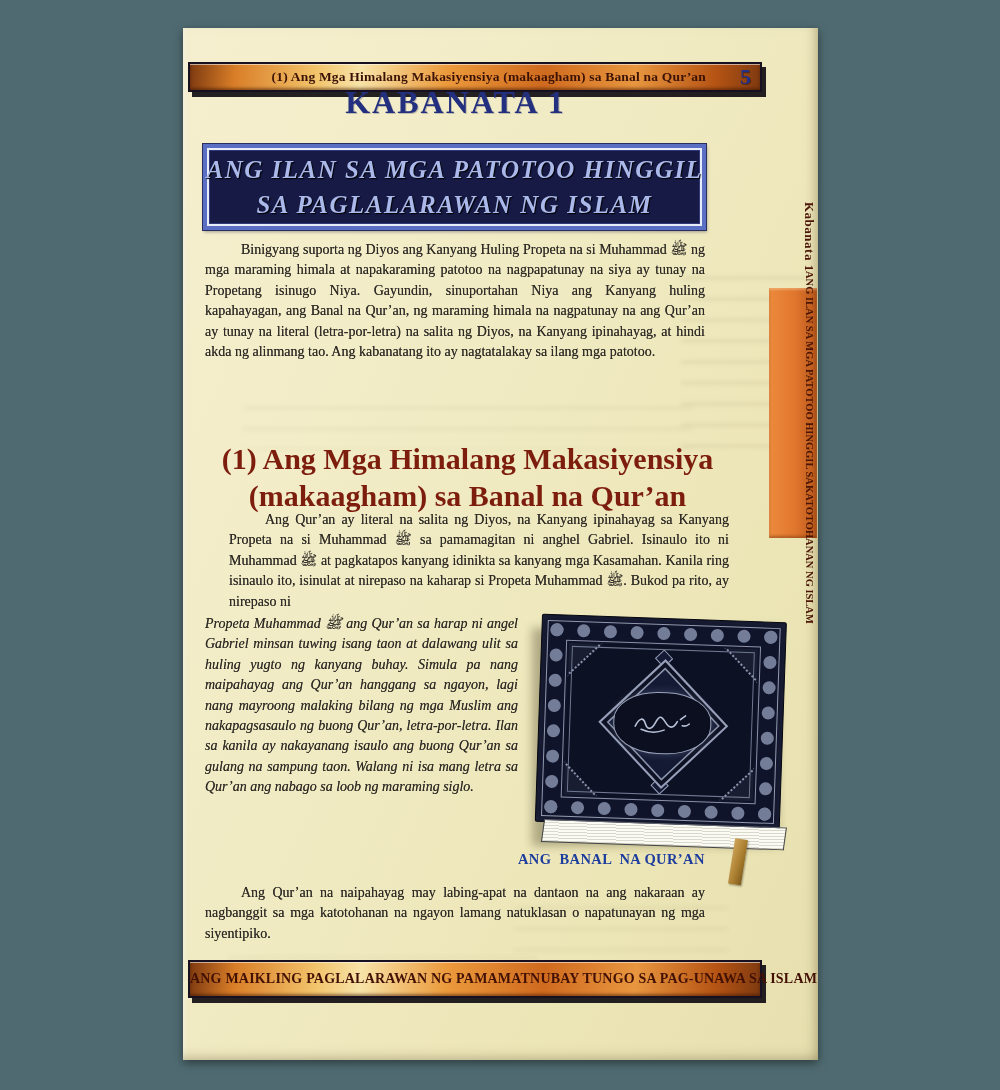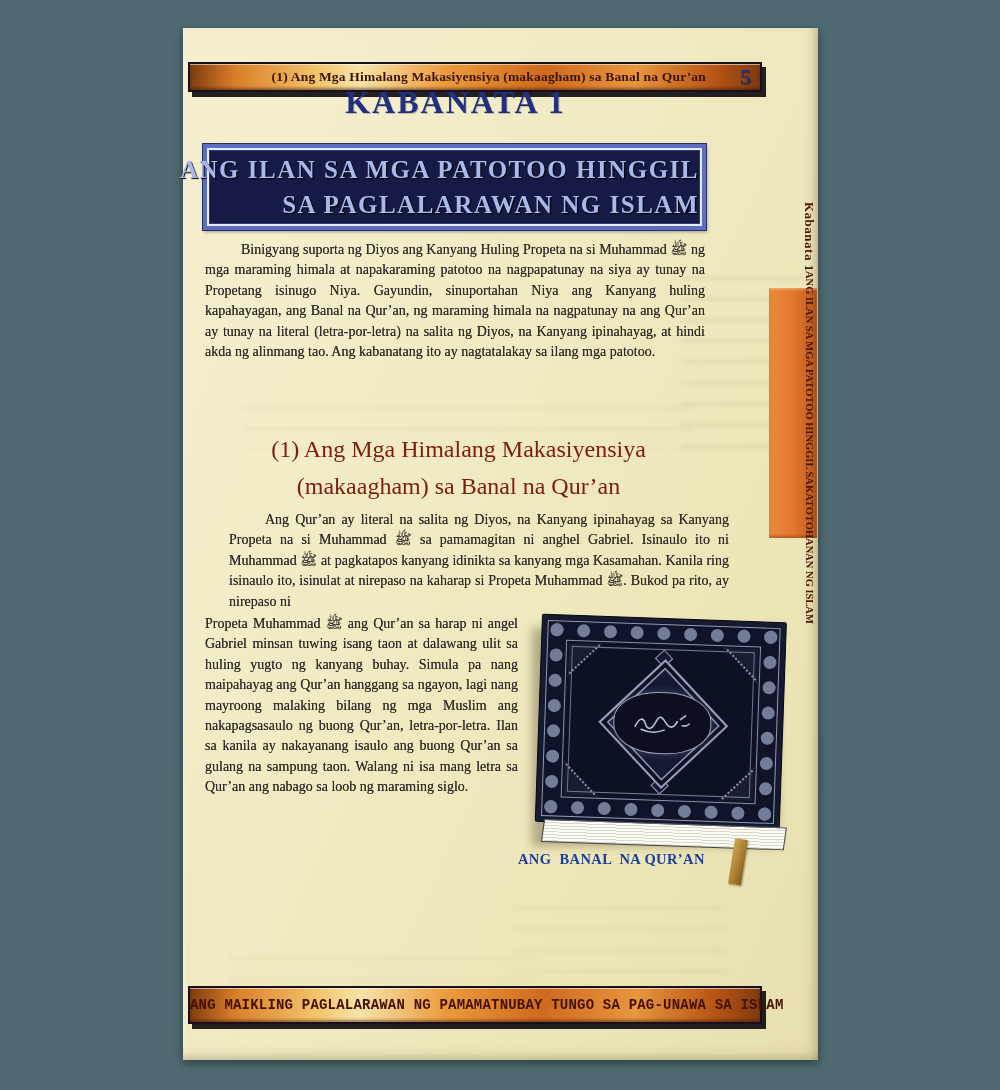--- a/index.html
+++ b/index.html
@@ -31,61 +31,61 @@
   }
   .header-bar{top:16px;height:26px;margin-top:18px;}
   .header-title{
     position:absolute;right:54px;top:0;line-height:26px;font-size:13.5px;font-weight:600;
     color:#3c1206;letter-spacing:.2px;white-space:nowrap;
   }
   .page-num{
     position:absolute;right:9px;top:0px;line-height:26px;font-size:22px;font-weight:700;
     color:#223086;text-shadow:1px 1px 0 rgba(0,0,0,.35);
   }
-  .footer-bar{top:958px;height:34px;font-family:Liberation Mono, monospace;}
+  .footer-bar{top:932px;height:34px;}
   .footer-text{
     display:block;text-align:center;line-height:34px;font-size:14px;font-weight:700;
     color:#431004;letter-spacing:.2px;white-space:nowrap;
   }
 
   .chapter-title{
     position:absolute;left:20px;top:56px;width:505px;margin:0;text-align:center;
     font-size:32px;font-weight:700;letter-spacing:2px;color:#23307f;
     text-shadow:1px 1px 0 rgba(40,40,80,.25);
   }
   .banner{
     position:absolute;left:20px;top:116px;width:503px;height:86px;
     background:#5a6fc4;padding:0;outline:1px solid #2a2f60;
     box-shadow:1px 2px 3px rgba(40,40,60,.4);
   }
   .banner-mid{position:absolute;inset:4px;background:#e8ecf8;}
   .banner-core{
     position:absolute;inset:2px;background:#161a44;border:1px solid #303a78;
-    display:flex;flex-direction:column;justify-content:center;align-items:flex-end;
+    display:flex;flex-direction:column;justify-content:center;align-items:center;font-style:italic;
   }
   .banner-line{
     color:#aab8ea;font-size:25px;font-weight:700;letter-spacing:1.5px;line-height:35px;
     text-shadow:1px 1px 1px #000;white-space:nowrap;
   }
 
   .body-text{
     position:absolute;left:22px;width:500px;margin:0;
     font-size:14px;line-height:20.4px;text-align:justify;color:#2e2b26;
     text-shadow:0 0 .3px rgba(46,43,38,.8);
   }
   .indent{text-indent:36px;}
   .p1{top:212px;}
   .section-heading{
-    position:absolute;left:20px;top:400px;width:505px;margin:3px;text-align:center;
-    color:#7c1d0d;font-size:24px;line-height:37px;font-weight:400;
+    position:absolute;left:20px;top:400px;width:505px;margin:12px;text-align:center;
+    color:#7c1d0d;font-size:30px;line-height:37px;font-weight:700;
   }
   .section-heading span{display:block;}
   .p2a{top:482px;margin-left:24px;}
   .p2b-wrap{position:absolute;left:22px;top:586px;width:500px;}
-  .p2b{position:static;}
+  .p2b{position:static;font-style:italic;}
 
   
   .quran-figure{
     float:right;width:265px;height:252px;margin:2px -88px 2px 10px;position:relative;
   }
   .book{
     position:absolute;left:10px;top:4px;width:245px;height:228px;
     transform:rotate(2deg);
   }
   .book-shadow{position:absolute;left:4px;top:14px;width:246px;height:218px;background:rgba(60,55,30,.35);filter:blur(5px);}
@@ -209,20 +209,21 @@
           </div>
         </div>
         <div class="pages"></div>
         <div class="bookmark"></div>
       </div>
       <figcaption class="figure-caption">ANG  BANAL  NA QUR’AN</figcaption>
     </figure>
     <p class="body-text p2b">Propeta Muhammad ﷺ ang Qur’an sa harap ni angel Gabriel minsan tuwing isang taon at dalawang ulit sa huling yugto ng kanyang buhay. Simula pa nang maipahayag ang Qur’an hanggang sa ngayon, lagi nang mayroong malaking bilang ng mga Muslim ang nakapagsasaulo ng buong Qur’an, letra-por-letra. Ilan sa kanila ay nakayanang isaulo ang buong Qur’an sa gulang na sampung taon. Walang ni isa mang letra sa Qur’an ang nabago sa loob ng maraming siglo.</p>
   </div>
 
+  <p class="body-text indent p3">Ang Qur’an na naipahayag may labing-apat na dantaon na ang nakaraan ay nagbanggit sa mga katotohanan na ngayon lamang natuklasan o napatunayan ng mga siyentipiko.</p>
 
   <div class="bar footer-bar">
     <span class="footer-text">ANG MAIKLING PAGLALARAWAN NG PAMAMATNUBAY TUNGO SA PAG-UNAWA SA ISLAM</span>
   </div>
 
   <div class="side-tab">
     <div class="tab-text">
       <span class="tab-line t1">Kabanata 1</span>
       <span class="tab-line t2">ANG ILAN SA MGA PATOTOO HINGGIL SA</span>
       <span class="tab-line t3">KATOTOHANAN NG ISLAM</span>

